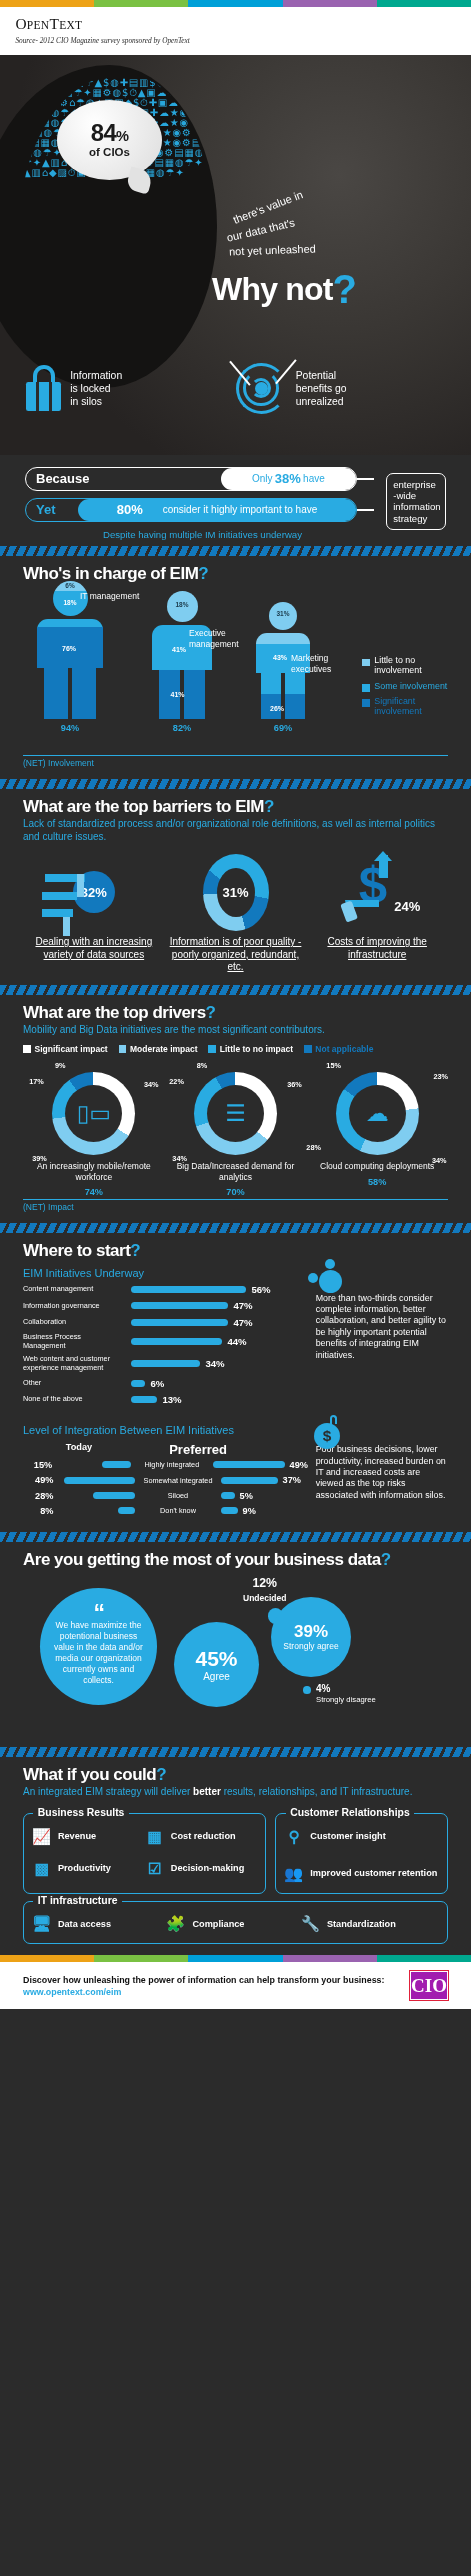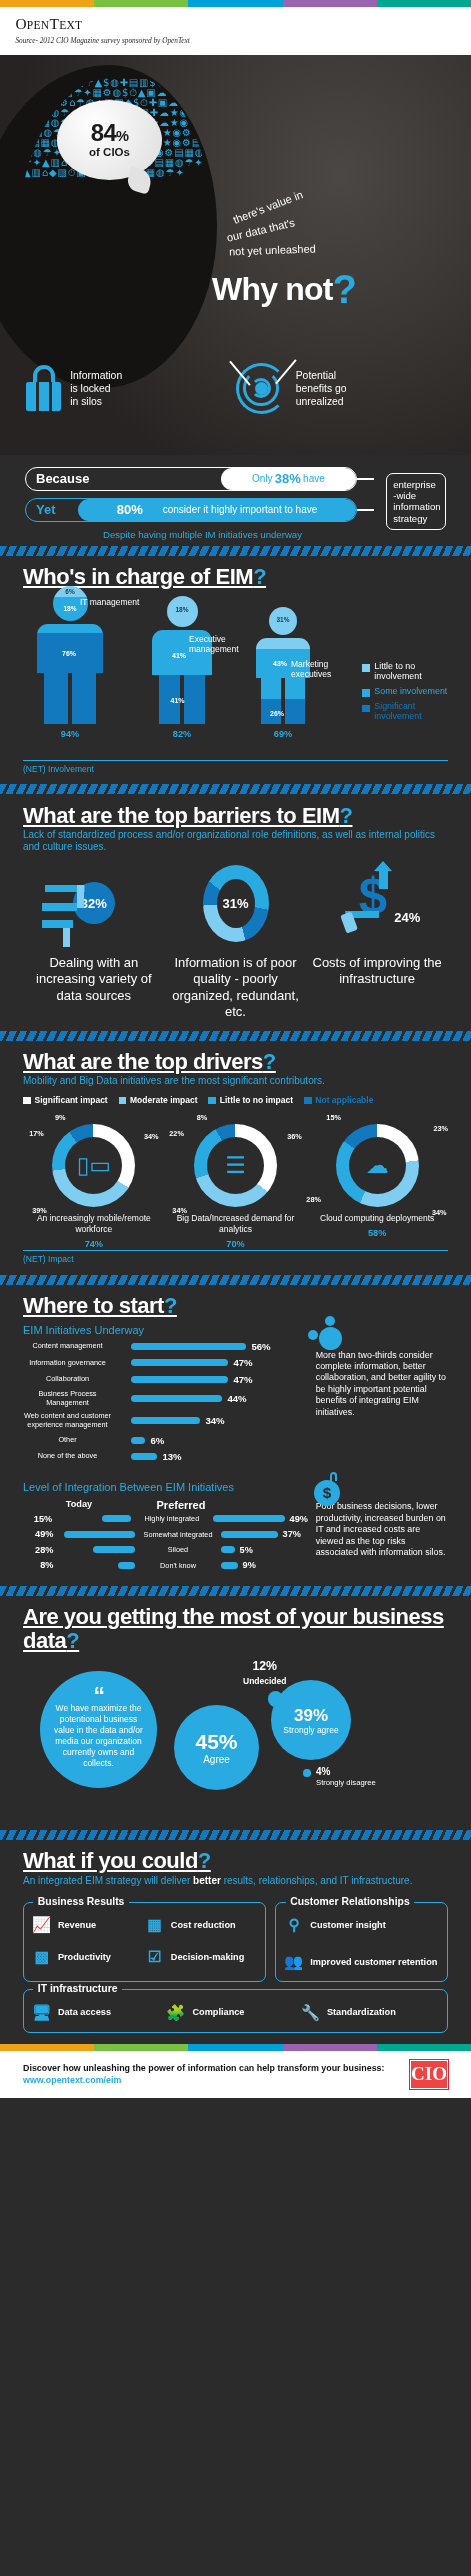--- a/index.html
+++ b/index.html
@@ -90,21 +90,21 @@
   .side-box { position:absolute; right:25px; top:18.5px; width:60px; border:1.5px solid #fff;
       border-radius:7px; padding:4.6px 6.2px; color:#fff; font-size:9.6px; line-height:1.18; }
   .despite { text-align:center; color:#29abe2; font-size:9.6px; margin-top:1.5px; padding-right:66px; }
 
   
   .stripe { height:10px; width:100%;
      background:repeating-linear-gradient(115deg, #1279be 0 6.2px, #2b2b2b 6.2px 9.2px); }
 
   
   .sec { padding:9.2px 23px 10.8px 23px; }
-  .sec h2 { color:#fff; font-size:22px; font-weight:bold; letter-spacing:-0.5px; line-height:1.08;text-decoration:underline; }
+  .sec h2 { color:#fff; font-size:17px; font-weight:bold; letter-spacing:-0.5px; line-height:1.08; }
   .sec h2 .q { color:#29abe2; }
   .sec .sub { color:#29abe2; font-size:10px; margin-top:1.5px; line-height:1.25; }
 
   
   .people { position:relative; height:162px; margin-top:7.7px; }
   .person { position:absolute; bottom:20px; }
   .person .head { border-radius:50%; position:relative; overflow:hidden; margin:0 auto; }
   .person .head .seg-top { position:absolute; left:0; right:0; top:0; background:#7fcdf0; }
   .person .head .seg-bot { position:absolute; left:0; right:0; bottom:0; background:#29abe2; }
   .person .head span { position:absolute; width:100%; text-align:center; font-size:6.5px;
@@ -121,21 +121,21 @@
   .lg { display:flex; gap:4.6px; margin-bottom:5.4px; align-items:flex-start; }
   .lg i { width:7.7px; height:7.7px; flex:none; margin-top:2.3px; }
   .lg span { font-size:8.9px; line-height:1.12; }
   .netline { border-top:0.8px solid #29abe2; margin-top:1.5px; padding-top:2.3px;
       color:#29abe2; font-size:8.5px; }
 
   
   .barriers { display:flex; margin-top:9.2px; text-align:center; }
   .bcol { flex:1; padding:0 4.6px; }
   .bfig { height:80px; position:relative; display:flex; align-items:center; justify-content:center; }
-  .bcap { color:#fff; font-size:13px; line-height:1.25; margin-top:12px; }
+  .bcap { color:#fff; font-size:10px; line-height:1.25; margin-top:4px;text-decoration:underline; }
   .circlepct { width:42px; height:42px; border-radius:50%; background:#1279be; color:#fff;
       display:flex; align-items:center; justify-content:center; font-size:13px; font-weight:bold; }
   .arr { position:absolute; background:#29abe2; }
 
   
   .dlegend { display:flex; gap:10.8px; margin-top:7.7px; }
   .dlegend div { display:flex; align-items:center; gap:3.8px; font-size:8.5px; font-weight:bold; }
   .dlegend i { width:7.7px; height:7.7px; display:block; }
   .donuts { display:flex; margin-top:7.7px; }
   .dcol { flex:1; position:relative; text-align:center; }
@@ -146,33 +146,33 @@
   .dlab { position:absolute; font-size:7.3px; color:#fff; font-weight:bold; }
   .dcap { color:#fff; font-size:8.5px; margin-top:6.2px; line-height:1.25; }
   .dnet { color:#29abe2; font-size:9.2px; font-weight:bold; margin-top:4.6px; }
 
   
   .ws { display:flex; margin-top:6.2px; gap:7.7px; }
   .wsleft { width:285px; }
   .wsright { flex:1; color:#fff; font-size:8.9px; line-height:1.28; padding-top:26px; position:relative; }
   .subhead { color:#29abe2; font-size:11px; margin-bottom:5.4px; }
   .hbar { display:flex; align-items:center; margin-bottom:5.4px; }
-  .hbar .hl { width:108px; text-align:center; font-size:7.3px; color:#fff; line-height:1.15; padding-right:19px; }
+  .hbar .hl { width:108px; text-align:left; font-size:7.3px; color:#fff; line-height:1.15; padding-right:19px; }
   .hbar .ht { height:7px; background:#29abe2; border-radius:3.8px; }
   .hbar .hv { font-size:9.6px; font-weight:bold; color:#fff; margin-left:5.4px; }
   .intg { display:flex; align-items:center; margin-bottom:5.4px; }
   .intg .lv { width:35px; text-align:right; font-size:9.2px; font-weight:bold; color:#fff; padding-right:4.6px; }
   .intg .lb { height:7px; background:#29abe2; border-radius:3.8px; }
   .intg .mid { width:86px; text-align:center; font-size:7.3px; color:#fff; }
   .intg .rb { height:7px; background:#29abe2; border-radius:3.8px; }
   .intg .rv { font-size:9.2px; font-weight:bold; color:#fff; margin-left:4.6px; }
   .lbwrap { width:77px; display:flex; justify-content:flex-end; }
   .hdrow { display:flex; margin-bottom:3.1px; }
   .hdrow .a { width:112px; text-align:center; font-size:9.2px; font-weight:bold; color:#fff; }
-  .hdrow .b { width:92px; text-align:center; font-size:11px; font-weight:bold; color:#fff; }
+  .hdrow .b { width:92px; text-align:right; font-size:13px; font-weight:bold; color:#fff; }
 
   
   .bdata { position:relative; height:162px; margin-top:4.6px; }
   .qcircle { position:absolute; left:17px; top:14px; width:117px; height:117px; border-radius:50%;
       background:#29abe2; color:#fff; display:flex; align-items:center; justify-content:center;
       text-align:center; font-size:8.5px; line-height:1.3; padding:20px 12.3px 7.7px 12.3px; }
   .qmark { position:absolute; top:10.8px; left:50%; transform:translateX(-50%); font-size:23px;
       font-weight:bold; letter-spacing:-1.5px; }
   .c45 { position:absolute; left:151px; top:48px; width:85px; height:85px; border-radius:50%;
       background:#29abe2; color:#fff; display:flex; flex-direction:column; align-items:center;
@@ -203,21 +203,21 @@
   .fitem { display:flex; align-items:center; gap:6.2px; color:#fff; font-size:9.2px;
       font-weight:bold; line-height:1.18; }
   .fico { width:20px; height:20px; flex:none; color:#29abe2; display:flex;
       align-items:center; justify-content:center; font-size:15.4px; }
 
   
   .footer { background:#fff; padding:9.2px 23px; display:flex; align-items:center;
       justify-content:flex-end; }
   .footer .txt { font-size:8.9px; font-weight:bold; color:#111; line-height:1.35; }
   .footer .txt a { color:#29abe2; text-decoration:none; }
-  .ciologo { width:38px; height:29px; background:#ef4444; border:1.5px solid #fff;
+  .ciologo { width:38px; height:29px; background:#a21caf; border:1.5px solid #fff;
       outline:1.5px solid #e0213a; color:#fff; font-family:"Liberation Serif", serif;
       font-size:19px; font-weight:bold; display:flex; align-items:center; justify-content:center; }
 </style>
 </head>
 <body>
 
 <div class="page">
 
   <div class="colorbar">
     <span class="cb0"></span>

